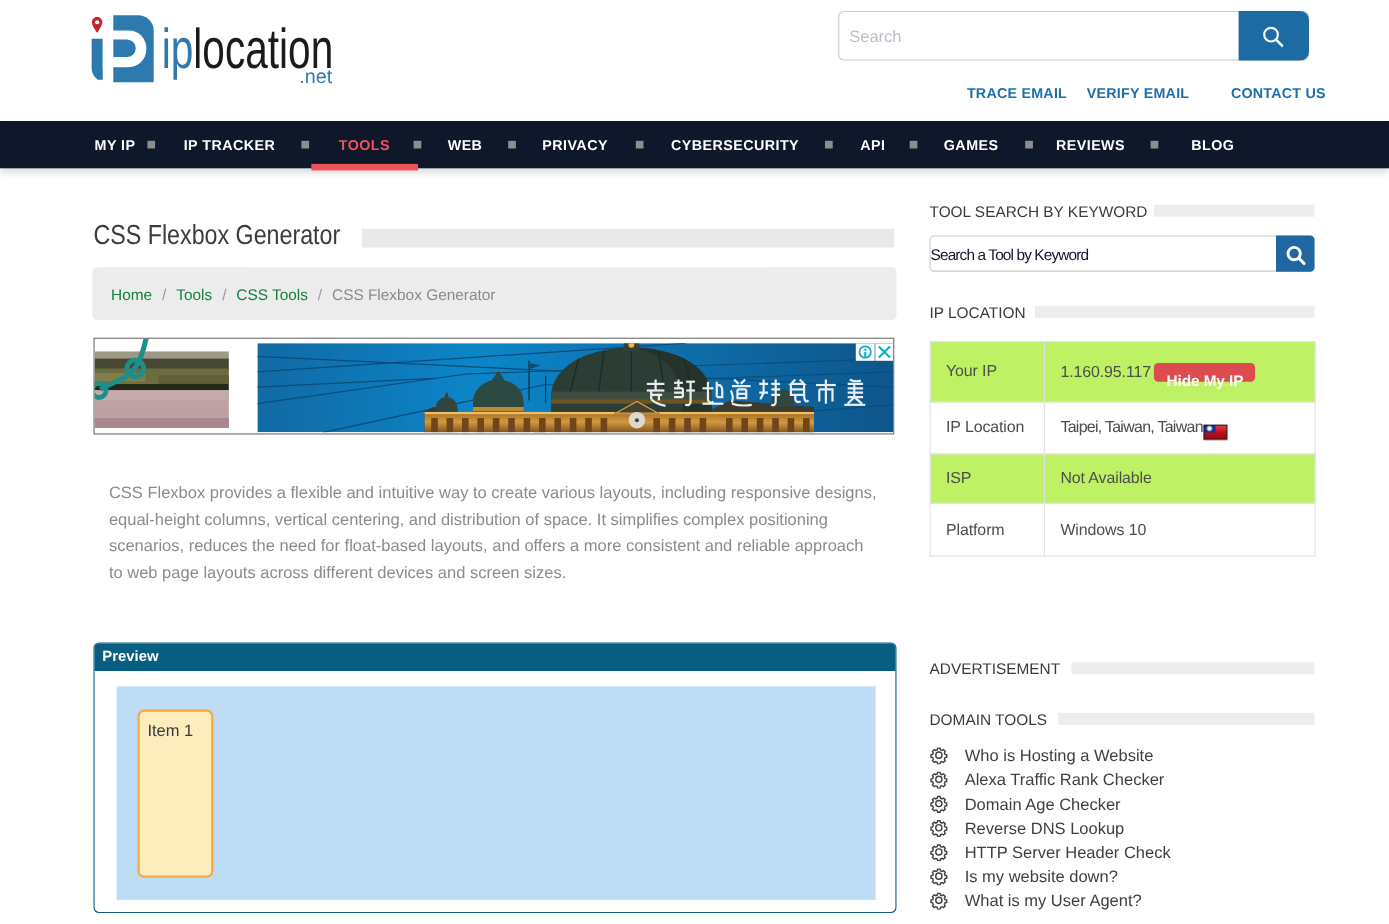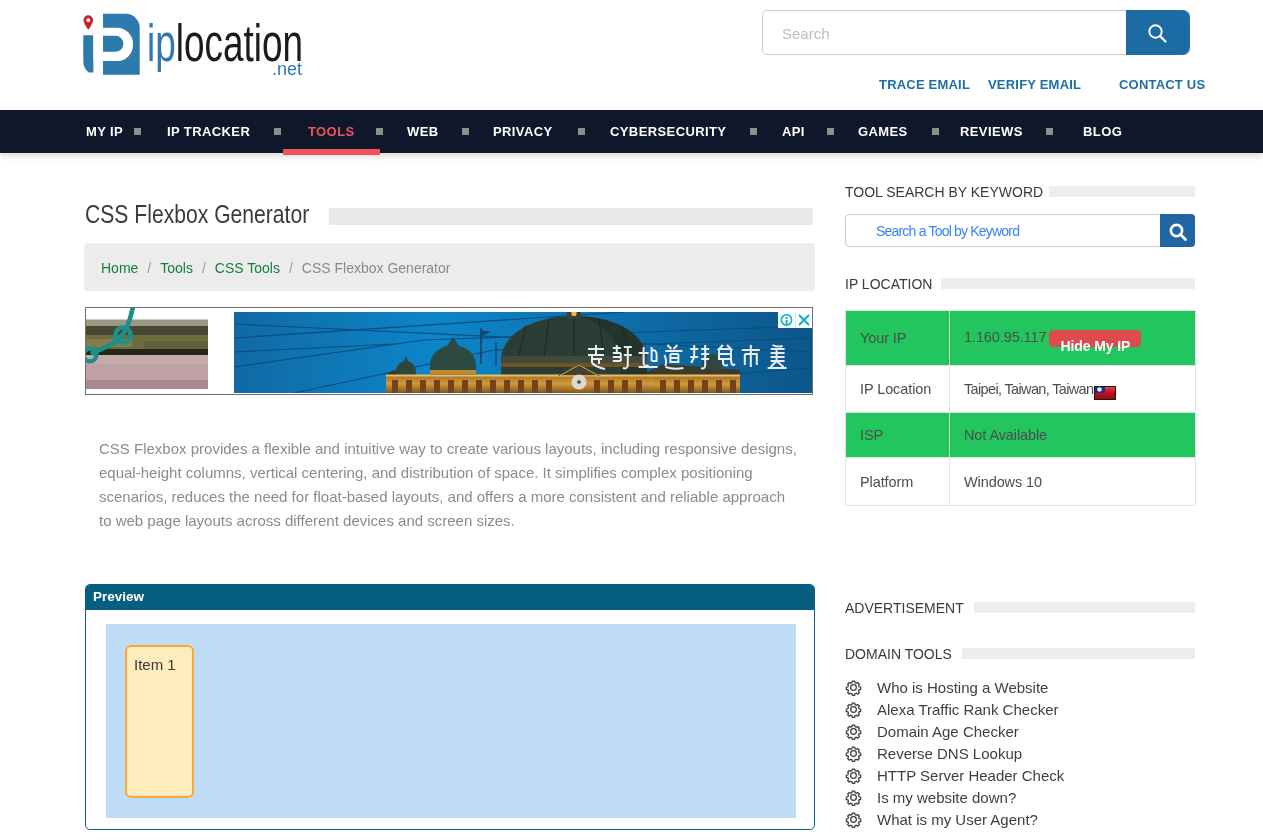--- a/index.html
+++ b/index.html
@@ -4,21 +4,21 @@
 <title>CSS Flexbox Generator</title>
 <style>
 * { margin:0; padding:0; box-sizing:border-box; }
 html,body { width:1263px; height:840px; overflow:hidden; }
 body { font-family:"Liberation Sans",sans-serif; background:#fff; position:relative; }
 
 
 #header { position:absolute; left:0; top:0; width:1263px; height:110px; background:#fff; }
 #logo { position:absolute; left:78px; top:8px; }
 #searchbox { position:absolute; left:762px; top:10px; width:428px; height:45px; }
-#searchbox .inp { position:absolute; left:0; top:0; width:428px; height:45px; border:1px solid #ccc; border-radius:5px; background:#fff; color:#b8bdc6; font-size:15px; line-height:45px; padding-left:19px; }
+#searchbox .inp { position:absolute; left:0; top:0; width:428px; height:45px; border:1px solid #ccc; border-radius:5px; background:#fff; color:#b8bdc6; font-size:15px; line-height:45px; padding-left:9px; }
 #searchbox .btn { position:absolute; right:0; top:0; width:64px; height:45px; background:#1c6ba2; border-radius:0 8px 8px 0; }
 #hlinks span { position:absolute; top:77px; font-size:13px; font-weight:bold; color:#1c6fa8; letter-spacing:0.2px; }
 
 
 #nav { position:absolute; left:0; top:110px; width:1263px; height:43px; background:#0f172a; box-shadow:0 4px 6px rgba(0,0,0,0.13); }
 #nav .it { position:absolute; top:0; height:43px; line-height:43px; color:#fff; font-size:13px; font-weight:bold; letter-spacing:0.4px; }
 #nav .sq { position:absolute; top:18px; width:7px; height:7px; background:#8d8d8d; }
 #nav .red { color:#f0545a; }
 #tools-underline { position:absolute; left:283px; top:149px; width:97px; height:6px; background:#f0545a; }
 
@@ -39,27 +39,27 @@
 
 #panel { position:absolute; left:85px; top:584px; width:730px; height:246px; border:1px solid #0d5d7f; border-radius:5px; background:#fff; }
 #panel .hd { height:25px; background:#085e80; border-radius:4px 4px 0 0; color:#fff; font-size:13.5px; font-weight:bold; line-height:24px; padding-left:7px; }
 #panel .bluearea { position:absolute; left:20px; top:39px; width:690px; height:194px; background:#bedcf6; }
 #item1 { position:absolute; left:19px; top:21px; width:69px; height:153px; background:#fdedbc; border:2px solid #f5a93b; border-radius:6px; color:#3a3a3a; font-size:15px; padding:9px 0 0 7px; }
 
 
 .sideh { position:absolute; font-size:14px; color:#3a3a3a; letter-spacing:0px; white-space:nowrap; }
 .hbar { position:absolute; background:#ededed; height:11px; }
 #tsearch { position:absolute; left:845px; top:214px; width:350px; height:33px; }
-#tsearch .inp { position:absolute; left:0; top:0; width:350px; height:33px; border:1px solid #ccc; border-radius:4px; background:#fff; color:#3b82f6; font-size:14px; letter-spacing:-0.8px; line-height:32px; padding-left:30px; }
+#tsearch .inp { position:absolute; left:0; top:0; width:350px; height:33px; border:1px solid #ccc; border-radius:4px; background:#fff; color:#0f172a; font-size:14px; letter-spacing:-0.8px; line-height:32px; padding-left:0; }
 #tsearch .btn { position:absolute; right:0; top:0; width:35px; height:33px; background:#2066a2; border-radius:0 4px 4px 0; }
 
 #iptable { position:absolute; left:845px; top:310px; width:351px; border:1px solid #e2e2e2; border-collapse:collapse; font-size:14.5px; letter-spacing:-0.1px; color:#4d4d4d; }
 #iptable td { border:1px solid #e2e2e2; padding:0 0 0 14px; }
 #iptable td.l { width:104px; }
-#iptable tr.g { background:#22c55e; }
+#iptable tr.g { background:#bef264; }
 #iptable tr { background:#fff; }
 .hidebtn { display:inline-block; background:#dc4b4d; color:#fff; font-weight:bold; font-size:14px; border-radius:4px; width:92px; height:17px; line-height:33px; text-align:center; margin-left:3px; vertical-align:middle; }
 
 #dtools { position:absolute; left:845px; top:676.5px; font-size:15px; color:#3f3f3f; }
 #dtools .row { height:22px; line-height:22px; margin:0; }
 #dtools svg { vertical-align:-3px; margin-right:15px; }
 </style>
 </head>
 <body>
 

